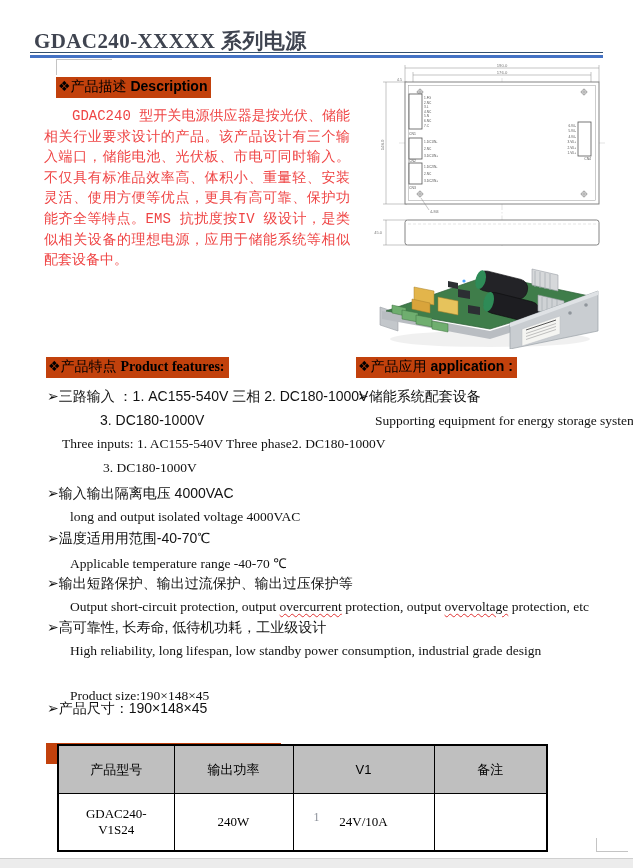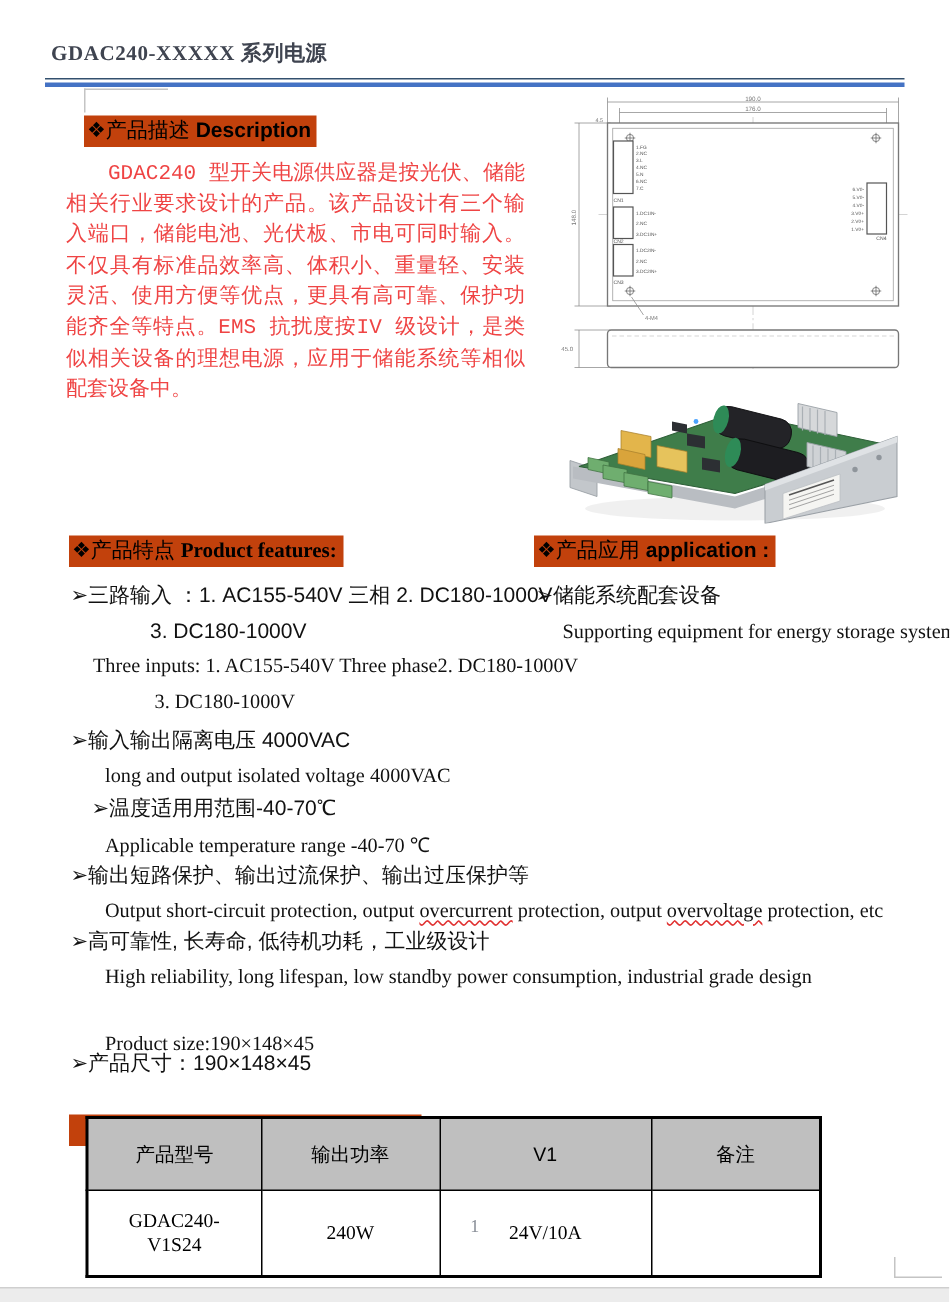--- a/index.html
+++ b/index.html
@@ -2,21 +2,21 @@
 <html><head>
 <meta charset="utf-8">
 <style>
   html,body{margin:0;padding:0;background:#ffffff;}
   .page{position:relative;width:633px;height:868px;background:#ffffff;overflow:hidden;
         font-family:"Liberation Sans",sans-serif;color:#000;}
   .abs{position:absolute;}
   .cn{font-family:"Liberation Sans",sans-serif;}
   .en{font-family:"Liberation Serif",serif;}
   .doc-title{left:34px;top:27px;font-family:"Liberation Serif",serif;font-weight:bold;
-             font-size:14px;letter-spacing:.4px;color:#3f4450;}
+             font-size:21px;letter-spacing:.4px;color:#3f4450;}
   .rule-dark{left:30px;top:52px;width:573px;height:1px;background:#33506e;}
   .rule-blue{left:30px;top:55px;width:573px;height:3px;background:#4472C4;}
   .hl{background:#c2410c;padding:1px 4px 2px 2px;font-size:14px;white-space:nowrap;}
   .hl .b-sans{font-family:"Liberation Sans",sans-serif;font-weight:bold;}
   .hl .b-serif{font-family:Liberation Serif, serif;font-weight:bold;}
   .desc-par{left:44px;top:106px;width:306px;font-size:14px;line-height:20.6px;
             text-align:justify;text-indent:2em;color:#ef4444;font-family:Liberation Mono, monospace;}
   .fline{white-space:nowrap;font-size:14px;color:#111;}
   .fline.en{font-size:13.5px;}
   .wavy{text-decoration:underline;text-decoration-style:wavy;text-decoration-color:#e03131;
@@ -208,21 +208,21 @@
   <div class="abs hl" style="left:356px;top:357px;">
     <span class="cn">❖产品应用 </span><span class="b-sans">application :</span>
   </div>
 
   <div class="abs fline cn" style="left:47px;top:388px;">➢三路输入 ：1. AC155-540V 三相 2. DC180-1000V</div>
   <div class="abs fline cn" style="left:100px;top:412px;">3.  DC180-1000V</div>
   <div class="abs fline en" style="left:62px;top:436px;">Three inputs: 1. AC155-540V  Three  phase2. DC180-1000V</div>
   <div class="abs fline en" style="left:103px;top:460px;">3.  DC180-1000V</div>
   <div class="abs fline cn" style="left:47px;top:485px;">➢输入输出隔离电压 4000VAC</div>
   <div class="abs fline en" style="left:70px;top:509px;">long and output isolated voltage 4000VAC</div>
-  <div class="abs fline cn" style="left:47px;top:530px;margin-left:14px;">➢温度适用用范围-40-70℃</div>
+  <div class="abs fline cn" style="left:47px;top:530px;">➢温度适用用范围-40-70℃</div>
   <div class="abs fline en" style="left:70px;top:554px;">Applicable temperature range -40-70 ℃</div>
   <div class="abs fline cn" style="left:47px;top:575px;">➢输出短路保护、输出过流保护、输出过压保护等</div>
   <div class="abs fline cn" style="left:47px;top:619px;">➢高可靠性, 长寿命, 低待机功耗，工业级设计</div>
   <div class="abs fline en" style="left:70px;top:599px;">
     <span>Output short-circuit protection, output </span><span class="wavy">overcurrent</span><span> protection, output </span><span class="wavy">overvoltage</span><span> protection, etc</span>
   </div>
   <div class="abs fline en" style="left:70px;top:643px;">High reliability, long lifespan, low standby power consumption, industrial grade design</div>
   <div class="abs fline cn" style="left:47px;top:664px;margin-top:36px;">➢产品尺寸：190×148×45</div>
   <div class="abs fline en" style="left:70px;top:688px;">Product size:190×148×45</div>
 

